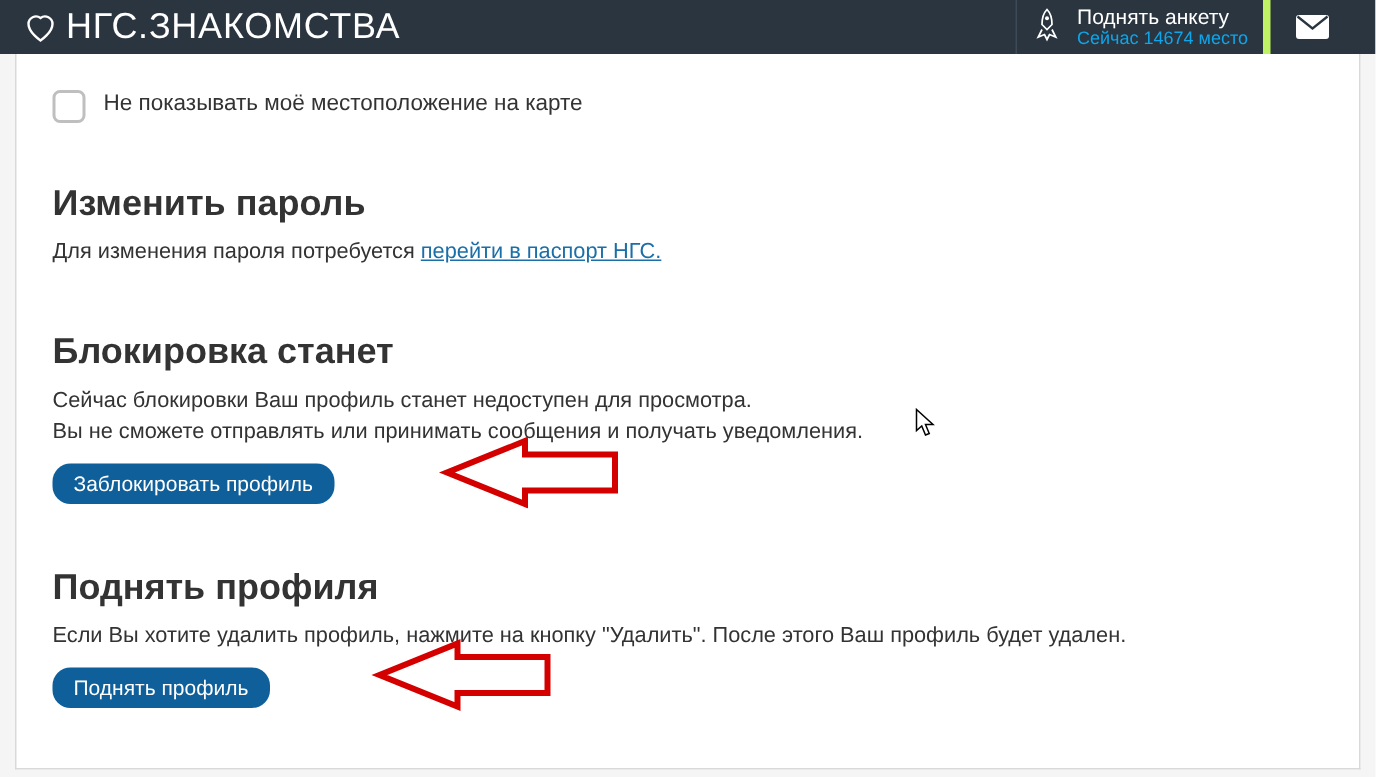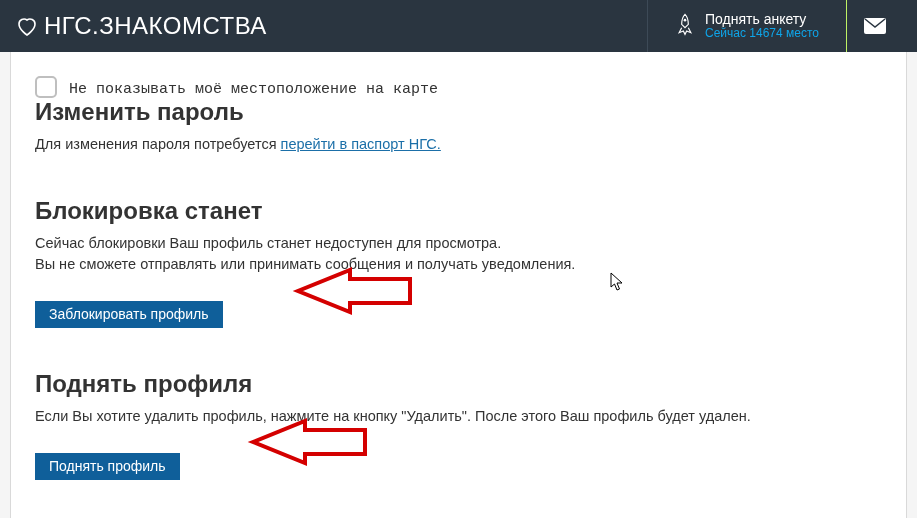--- a/index.html
+++ b/index.html
@@ -5,21 +5,21 @@
   * { box-sizing: border-box; margin: 0; padding: 0; }
   body {
     font-family: "Segoe UI", Arial, sans-serif;
     background: #f5f5f5;
     width: 917px;
     height: 518px;
     overflow: hidden;
   }
   .header {
     background: #2a3540;
-    height: 52px;
+    height: 36px;
     display: flex;
     align-items: center;
     padding: 0 14px;
     color: #fff;
   }
   .logo-wrap {
     display: flex;
     align-items: center;
     gap: 4px;
     flex: 1;
@@ -27,22 +27,22 @@
   .logo-text {
     font-size: 24px;
     font-weight: 400;
     letter-spacing: 0.5px;
   }
   .boost {
     display: flex;
     align-items: center;
     gap: 10px;
     border-left: 1px solid #3d4a57;
-    border-right: 1px solid #bef264;
-    padding: 6px 27px;
+    border-right: 5px solid #bef264;
+    padding: 6px 10px;
     height: 100%;
   }
   .boost-text { line-height: 1.15; }
   .boost-title { font-size: 14px; color: #fff; }
   .boost-sub { font-size: 12px; color: #0ea5e9; }
   .mail-wrap {
     padding: 0 16px;
     display: flex;
     align-items: center;
     height: 100%;
@@ -50,24 +50,24 @@
   .content {
     background: #fff;
     margin: 0 10px;
     padding: 18px 24px 30px 24px;
     min-height: 464px;
     border: 1px solid #d9d9d9;
     border-top: none;
   }
   .checkbox-row {
     display: flex;
-    align-items: flex-end;
+    align-items: flex-start;
     gap: 12px;
+    margin-bottom: 40px;
     margin-top: 6px;
-    font-family: Liberation Mono, monospace;
   }
   .fake-checkbox {
     width: 22px;
     height: 22px;
     border: 2px solid #bfbfbf;
     border-radius: 5px;
     background: #fff;
   }
   .chk-label {
     font-size: 15px;
@@ -88,22 +88,22 @@
     color: #1b6fa8;
     text-decoration: underline;
   }
   .btn-primary {
     display: inline-block;
     background: #0f5f9a;
     color: #fff;
     font-size: 14px;
     padding: 5px 14px 6px 14px;
     border: none;
-    border-radius: 0;
-    margin-top: 26px;
+    border-radius: 12px;
+    margin-top: 10px;
     cursor: pointer;
   }
   .section { margin-bottom: 42px; position: relative; }
   .block-row { position: relative; }
   
   .arrow {
     position: absolute;
     pointer-events: none;
   }
   .cursor {

